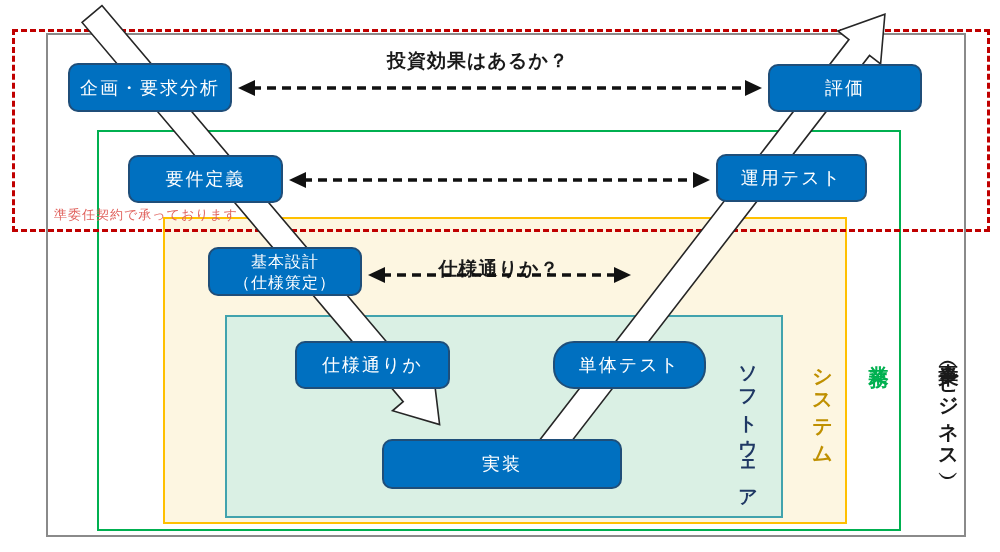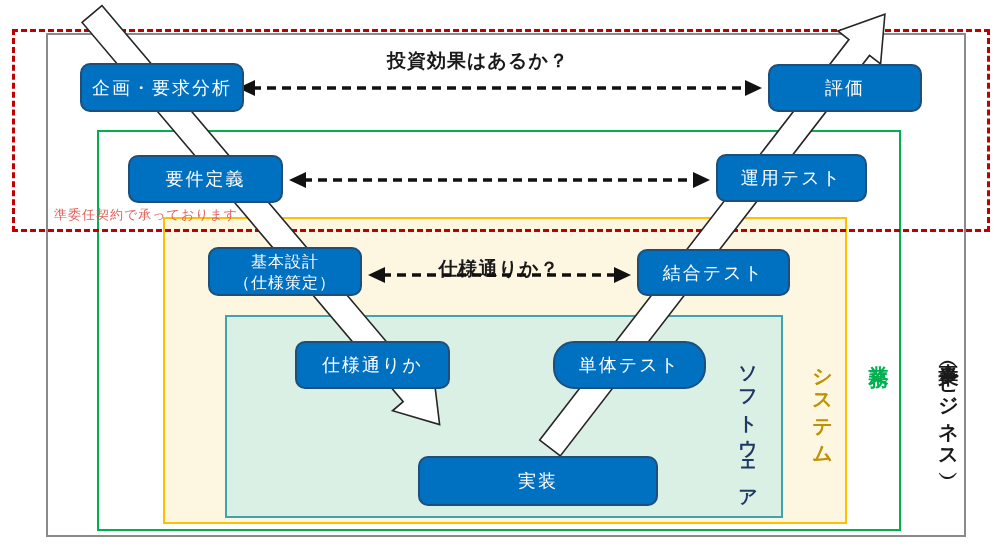--- a/index.html
+++ b/index.html
@@ -77,29 +77,28 @@
     <g>
       <line x1="382" y1="275" x2="617" y2="275" stroke="#111111" stroke-width="3.6" stroke-dasharray="9 6"></line>
       <polygon points="368,275 385,267 385,283" fill="#111111"></polygon>
       <polygon points="631,275 614,267 614,283" fill="#111111"></polygon>
     </g>
   </svg>
 
   <div class="q-label" style="left:478px;top:48px;font-family:Liberation Mono, monospace;">投資効果はあるか？</div>
   <div class="q-label" style="left:499px;top:244px;margin-top:12px;">仕様通りか？</div>
 
-  <div class="stage" style="left:68px;top:63px;width:164px;height:49px;margin-left:12px;">企画・要求分析</div>
+  <div class="stage" style="left:68px;top:63px;width:164px;height:49px;">企画・要求分析</div>
   <div class="stage" style="left:128px;top:155px;width:155px;height:48px;">要件定義</div>
   <div class="stage small" style="left:208px;top:247px;width:154px;height:49px;">基本設計
 （仕様策定）</div>
   <div class="stage" style="left:295px;top:341px;width:155px;height:48px;">仕様通りか</div>
-  <div class="stage" style="left:382px;top:456px;width:240px;height:50px;margin-left:36px;">実装</div>
+  <div class="stage" style="left:382px;top:439px;width:240px;height:50px;">実装</div>
 
   <div class="stage" style="left:553px;top:341px;width:153px;height:48px;border-radius:21px;">単体テスト</div>
-  <div class="stage" style="left:637px;top:249px;width:153px;height:47px;">結合テスト</div>
   <div class="stage" style="left:716px;top:154px;width:151px;height:48px;">運用テスト</div>
   <div class="stage" style="left:768px;top:64px;width:154px;height:48px;">評価</div>
 
   <div class="v-label software">ソフトウェア</div>
   <div class="v-label system">システム</div>
   <div class="v-label gyomu">業務</div>
   <div class="v-label jigyo">事業（ビジネス）</div>
 
 </div>
 

